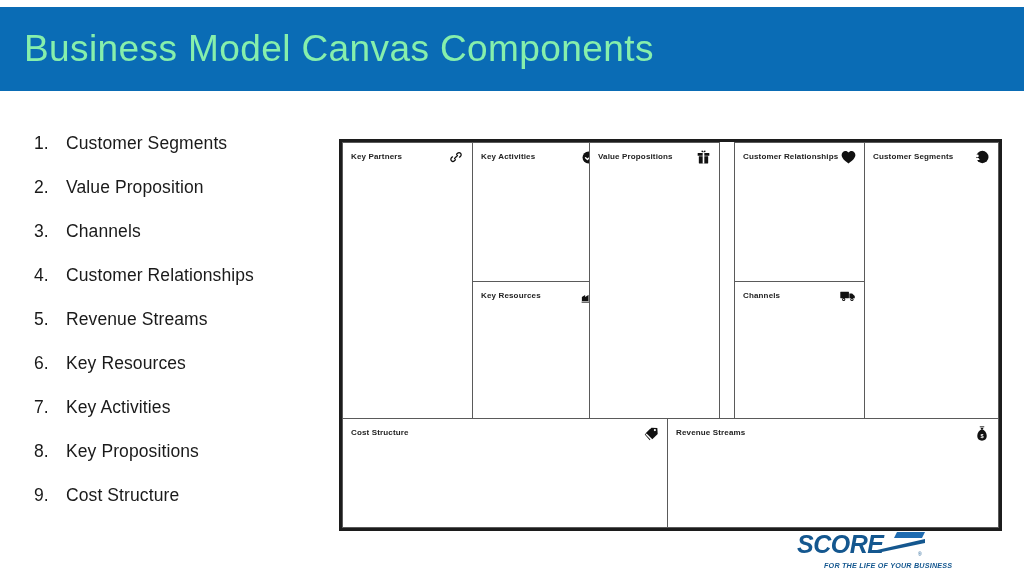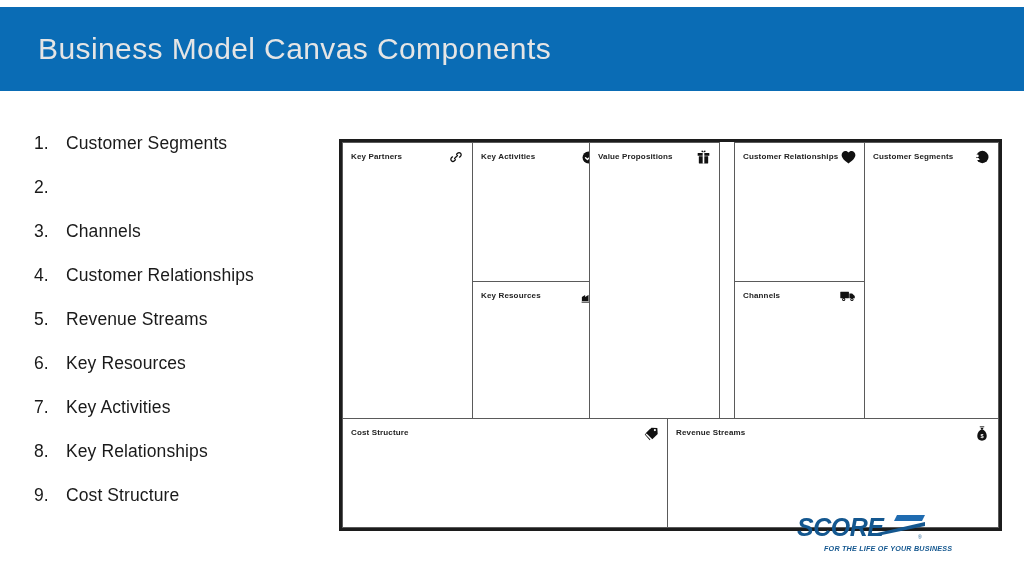--- a/index.html
+++ b/index.html
@@ -25,25 +25,25 @@
     left: 0;
     top: 7px;
     width: 1024px;
     height: 84px;
     background: #0a6cb5;
     display: flex;
     align-items: center;
   }
 
   #title-text {
-    color: #e5e5e5;
-    font-size: 30px;
+    color: #86efac;
+    font-size: 37px;
     font-weight: 400;
     letter-spacing: 0.4px;
-    margin-left: 38px;
+    margin-left: 24px;
     font-family: "Liberation Sans", sans-serif;
     white-space: nowrap;
   }
 
   
   #component-list {
     position: absolute;
     left: 34px;
     top: 133px;
     width: 290px;
@@ -132,21 +132,21 @@
   #cell-cust-rel          { left: 392px;top: 0;   width: 131px; height: 140px; }
   #cell-channels          { left: 392px;top: 139px;width: 131px; height: 138px; }
   #cell-cust-seg          { left: 522px;top: 0;   width: 135px; height: 277px; }
   #cell-cost-structure    { left: 0;    top: 276px;width: 326px; height: 110px; }
   #cell-revenue-streams   { left: 325px;top: 276px;width: 332px; height: 110px; }
 
   
   #score-logo {
     position: absolute;
     left: 797px;
-    top: 512px;
+    top: 529px;
     width: 130px;
     height: 44px;
   }
 
   #score-wordmark {
     position: absolute;
     left: 0;
     top: 1px;
     font-size: 25px;
     font-weight: 700;
@@ -218,20 +218,21 @@
     <div id="title-text">Business Model Canvas Components</div>
   </div>
 
   <ol id="component-list">
     <li>
       <span class="num">1.</span>
       <span class="lbl">Customer Segments</span>
     </li>
     <li>
       <span class="num">2.</span>
+      <span class="lbl">Value Proposition</span>
     </li>
     <li>
       <span class="num">3.</span>
       <span class="lbl">Channels</span>
     </li>
     <li>
       <span class="num">4.</span>
       <span class="lbl">Customer Relationships</span>
     </li>
     <li>
@@ -241,21 +242,21 @@
     <li>
       <span class="num">6.</span>
       <span class="lbl">Key Resources</span>
     </li>
     <li>
       <span class="num">7.</span>
       <span class="lbl">Key Activities</span>
     </li>
     <li>
       <span class="num">8.</span>
-      <span class="lbl">Key Relationships</span>
+      <span class="lbl">Key Propositions</span>
     </li>
     <li>
       <span class="num">9.</span>
       <span class="lbl">Cost Structure</span>
     </li>
   </ol>
 
   <div id="canvas-figure">
     <div id="canvas-inner">
 

